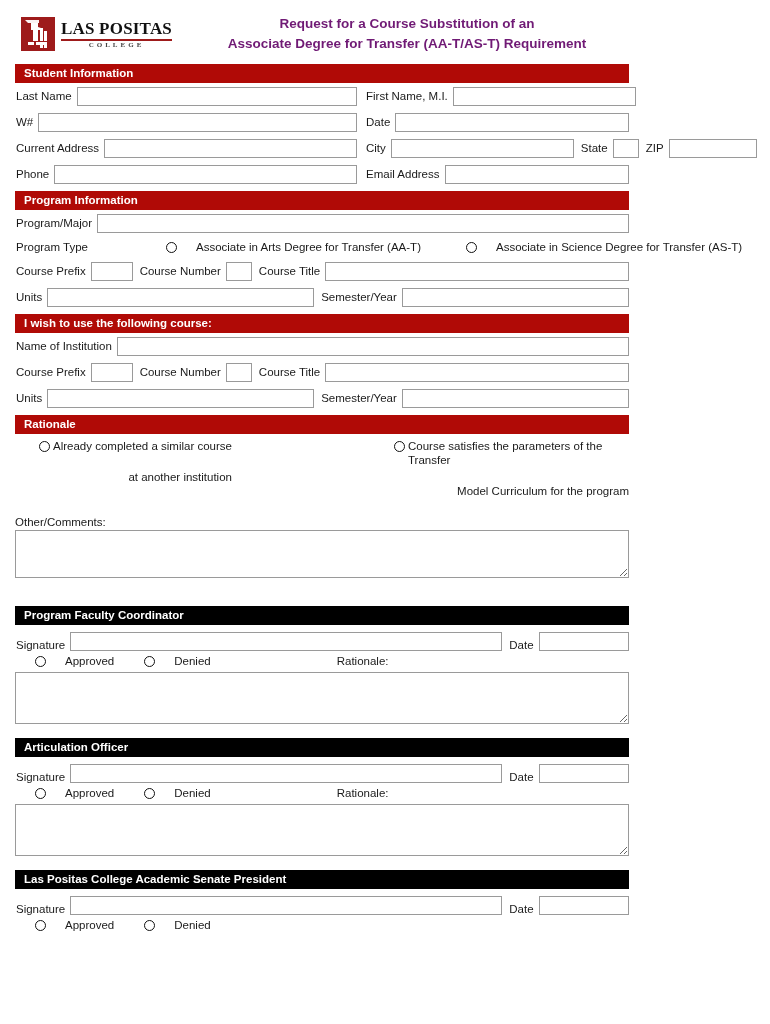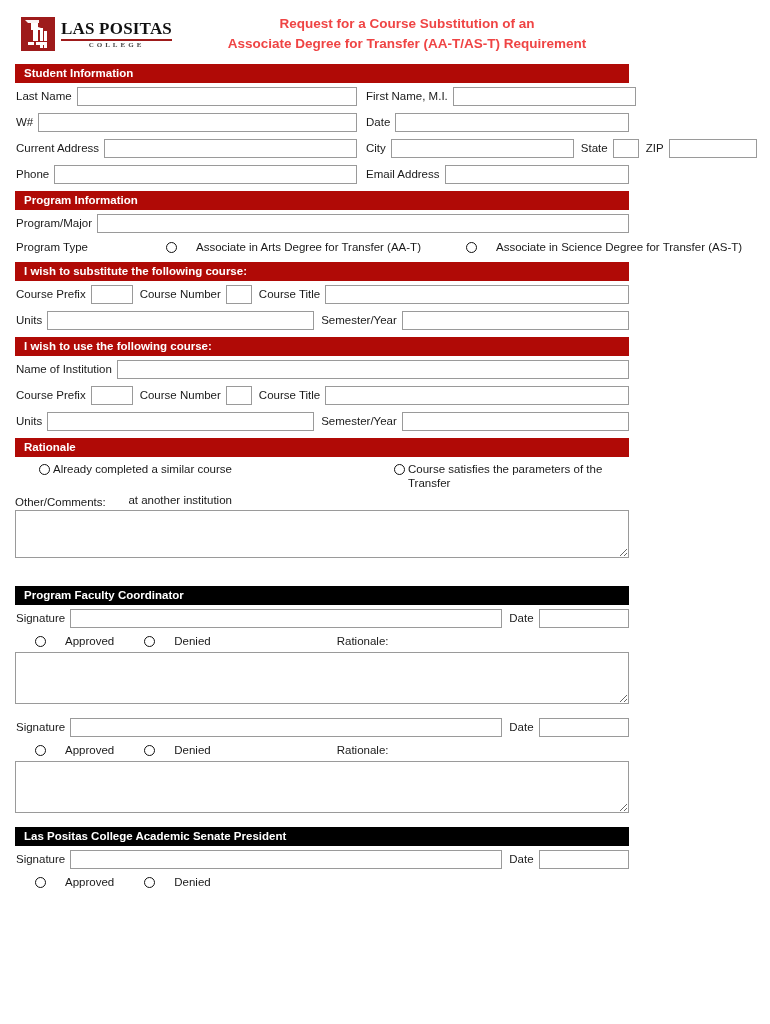--- a/index.html
+++ b/index.html
@@ -66,21 +66,21 @@
     font-family: "Liberation Serif", serif;
     font-size: 7px;
     font-weight: 700;
     letter-spacing: 3px;
     color: #444;
     text-align: center;
   }
   .doc-title {
     flex: 1 1 auto;
     text-align: center;
-    color: #ef4444;
+    color: #701a75;
     font-size: 13.5px;
     font-weight: bold;
     line-height: 1.45;
     padding-right: 40px;
   }
 
   
   .bar {
     height: 19px;
     line-height: 19px;
@@ -165,32 +165,33 @@
   .rat-opt .txt {
     padding-left: 3px;
     line-height: 14px;
     font-size: 11.5px;
   }
   .rat-opt .txt .l2 { display:block; text-align: right; margin-top: 17px; }
 
   .othlbl {
     font-size: 11.5px;
     padding: 0 0 2px 0;
+    margin-top: 43px;
   }
   .textarea {
     border: 1px solid #9a9a9a;
     background: #fff;
     box-sizing: border-box;
   }
   .ta-rationale { height: 48px; }
   .ta-sig { height: 52px; margin-top: 1px; }
 
   .sig-row {
     display: flex;
-    align-items: center;
+    align-items: flex-end;
     height: 26px;
   }
   .approve-row {
     display: flex;
     align-items: center;
     height: 20px;
     padding-left: 20px;
   }
   .approve-row .gap1 { flex: 0 0 30px; }
   .approve-row .gap2 { flex: 0 0 125px; }
@@ -296,21 +297,20 @@
       <span class="radio"></span>
       <span class="rl">Associate in Arts Degree for Transfer (AA-T)</span>
     </div>
     <div class="radio-item">
       <span class="radio"></span>
       <span class="rl">Associate in Science Degree for Transfer (AS-T)</span>
     </div>
   </div>
 
   
-  <div class="bar red">I wish to substitute the following course:</div>
 
   <div class="row">
     <span class="lbl">Course Prefix</span>
     <input class="fld w42" type="text" value="" style="">
     <span class="lbl pl">Course Number</span>
     <input class="fld w26" type="text" value="" style="">
     <span class="lbl pl">Course Title</span>
     <input class="fld grow" type="text" value="" style="">
   </div>
 
@@ -389,20 +389,21 @@
       <span class="rl">Denied</span>
     </div>
     <span class="gap2"></span>
     <span class="lbl">Rationale:</span>
   </div>
   <textarea class="textarea ta-sig" style="width: 100%;"></textarea>
 
   <div class="smallgap"></div>
 
   
+  <div class="bar black">Articulation Officer</div>
   <div class="sig-row">
     <span class="lbl">Signature</span>
     <input class="fld" style="flex: 0 0 432px;" type="text" value="">
     <span class="lbl pl">Date</span>
     <input class="fld grow" type="text" value="" style="">
   </div>
   <div class="approve-row">
     <div class="radio-item">
       <span class="radio"></span>
       <span class="rl">Approved</span>

